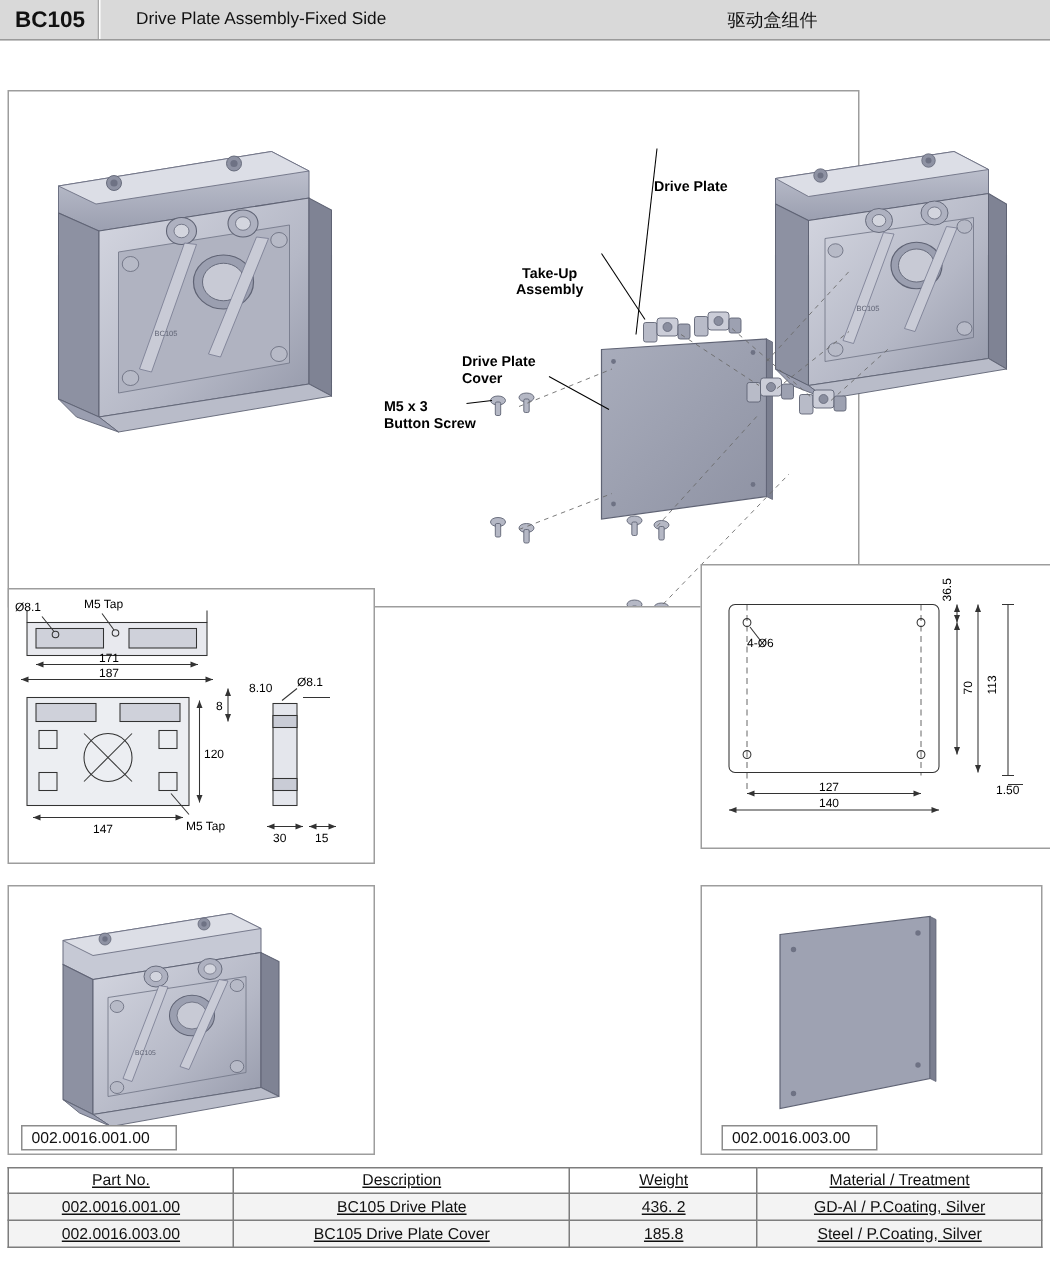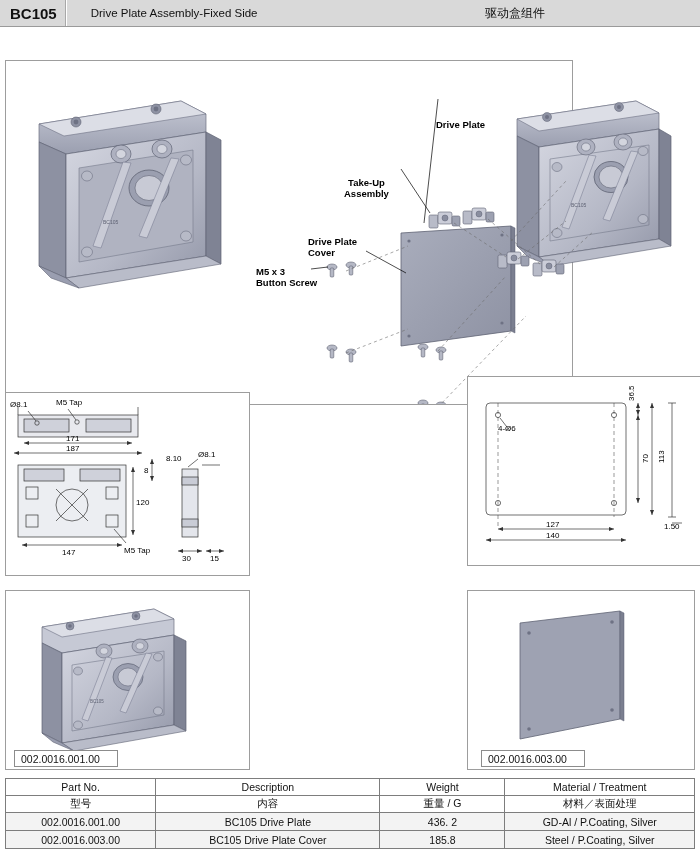--- a/index.html
+++ b/index.html
@@ -93,20 +93,21 @@
     color: #000;
     white-space: pre;
   }
   .callout.bold { font-weight: bold; }
 
   
   .table-wrap {
     position: absolute;
     left: 5px; top: 778px;
     width: 690px;
+    text-decoration: underline;
   }
   table.spec {
     border-collapse: collapse;
     width: 690px;
     font-size: 10.5px;
   }
   table.spec th, table.spec td {
     border: 1px solid #7d7d7d;
     text-align: center;
     padding: 0;
@@ -514,26 +515,20 @@
 
   <div class="table-wrap">
     <table class="spec">
       <tbody>
           <tr class="head-en">
         <th class="col1">Part No.</th>
         <th class="col2">Description</th>
         <th class="col3">Weight</th>
         <th class="col4">Material / Treatment</th>
       </tr>
-      <tr class="head-cn">
-        <th class="col1">型号</th>
-        <th class="col2">内容</th>
-        <th class="col3">重量 / G</th>
-        <th class="col4">材料／表面处理</th>
-      </tr>
       <tr class="data">
         <td>002.0016.001.00</td>
         <td>BC105 Drive Plate</td>
         <td>436. 2</td>
         <td>GD-Al / P.Coating, Silver</td>
       </tr>
       <tr class="data">
         <td>002.0016.003.00</td>
         <td>BC105 Drive Plate Cover</td>
         <td>185.8</td>

